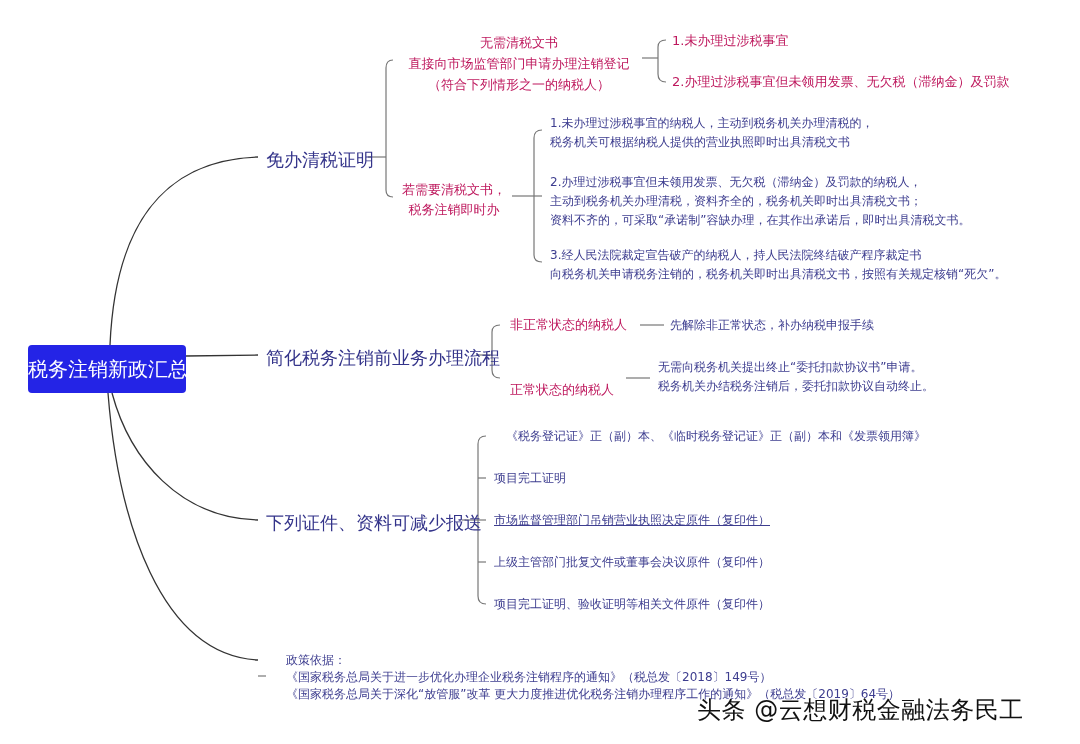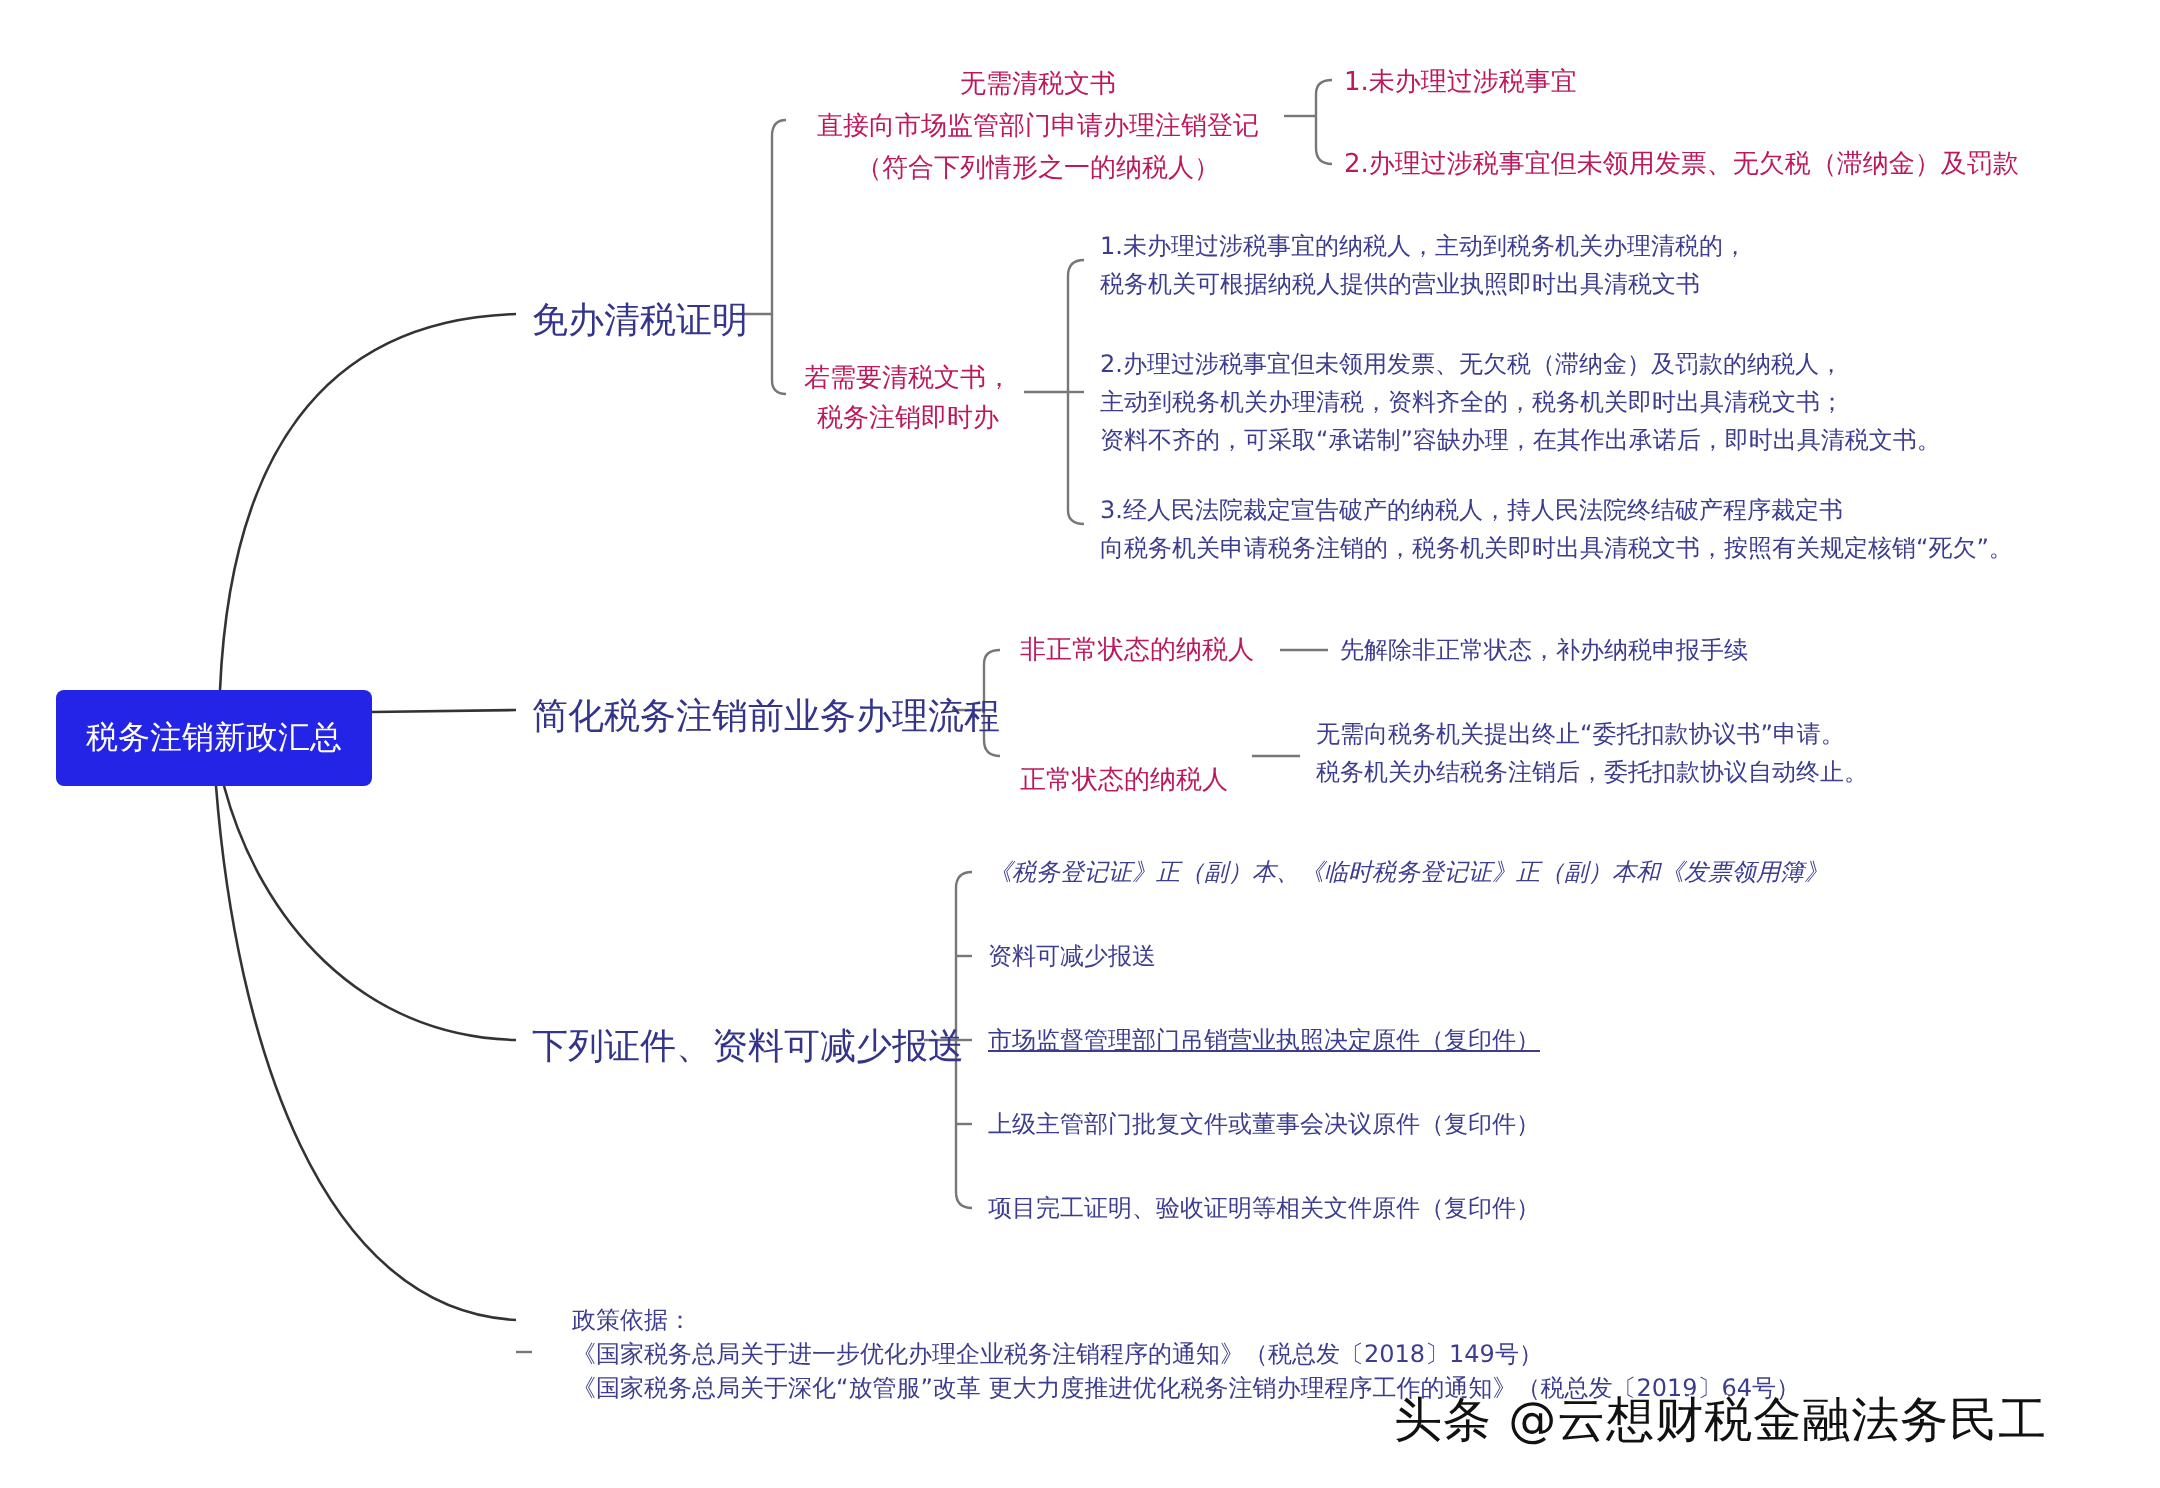--- a/index.html
+++ b/index.html
@@ -1,22 +1,22 @@
 <!DOCTYPE html>
 <html><head>
 <meta charset="utf-8">
 <style>
   html, body { margin:0; padding:0; background:#ffffff; }
   body { width:1080px; height:744px; position:relative; overflow:hidden;
          font-family:"DejaVu Sans","Liberation Sans",sans-serif; color:#3a3a8c; }
   .abs { position:absolute; white-space:nowrap; }
   svg.lines { position:absolute; left:0; top:0; width:1080px; height:744px; }
   .root { left:28px; top:345px; width:158px; height:48px; background:#2424e6;
-          border-radius:4px; color:#fff; font-size:16px; display:flex;
-          align-items:center; justify-content:center; }
+          border-radius:4px; color:#fff; font-size:20px; display:flex;
+          align-items:center; justify-content:flex-start; }
   .b1 { font-size:18px; color:#34348a; }
   .b2 { font-size:13px; color:#be185d; }
   .leaf { font-size:12px; color:#3d3d8f; line-height:19px; }
   .center { text-align:center; }
   .policy { font-size:12px; color:#3d3d8f; line-height:17px; }
   .wm { font-size:24px; color:#111; left:697px; top:694px; letter-spacing:0.5px;
         text-shadow: 1px 1px 0 #fff, -1px -1px 0 #fff; }
 </style>
 </head>
 <body>
@@ -92,22 +92,22 @@
 <div class="abs b1" style="left:266px; top:346px;">简化税务注销前业务办理流程</div>
 <div class="abs b2" style="left:510px; top:316px;">非正常状态的纳税人</div>
 <div class="abs leaf" style="left:670px; top:316px;">先解除非正常状态，补办纳税申报手续</div>
 <div class="abs b2" style="left:510px; top:369px;margin-top:12px;">正常状态的纳税人</div>
 <div class="abs leaf" style="left:658px; top:358px;">
   <div>无需向税务机关提出终止“委托扣款协议书”申请。</div>
   <div>税务机关办结税务注销后，委托扣款协议自动终止。</div>
 </div>
 
 <div class="abs b1" style="left:266px; top:511px;">下列证件、资料可减少报送</div>
-<div class="abs leaf" style="left:494px; top:427px;font-style:italic;">《税务登记证》正（副）本、《临时税务登记证》正（副）本和《发票领用簿》</div>
-<div class="abs leaf" style="left:494px; top:469px;">资料可减少报送</div>
+<div class="abs leaf" style="left:506px; top:427px;">《税务登记证》正（副）本、《临时税务登记证》正（副）本和《发票领用簿》</div>
+<div class="abs leaf" style="left:494px; top:469px;">项目完工证明</div>
 <div class="abs leaf" style="left:494px; top:511px;text-decoration:underline;">市场监督管理部门吊销营业执照决定原件（复印件）</div>
 <div class="abs leaf" style="left:494px; top:553px;">上级主管部门批复文件或董事会决议原件（复印件）</div>
 <div class="abs leaf" style="left:494px; top:595px;">项目完工证明、验收证明等相关文件原件（复印件）</div>
 
 <div class="abs policy" style="left:286px; top:652px;">
   <div>政策依据：</div>
   <div>《国家税务总局关于进一步优化办理企业税务注销程序的通知》（税总发〔2018〕149号）</div>
   <div>《国家税务总局关于深化“放管服”改革 更大力度推进优化税务注销办理程序工作的通知》（税总发〔2019〕64号）</div>
 </div>
 

